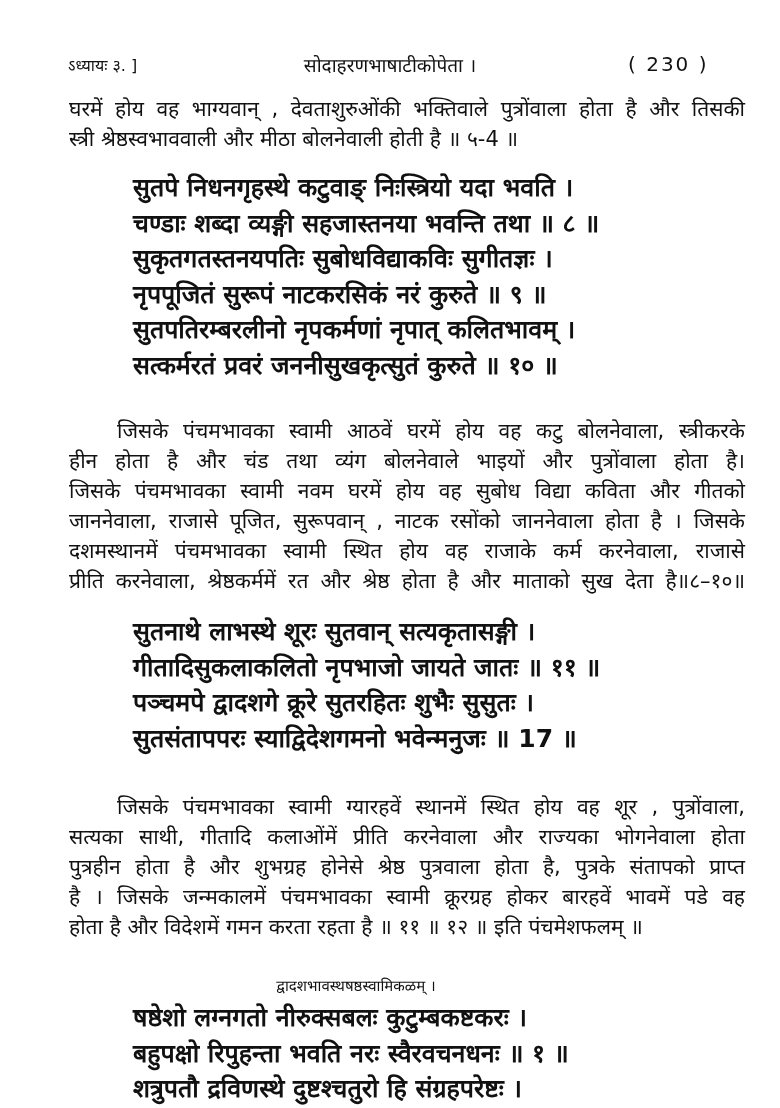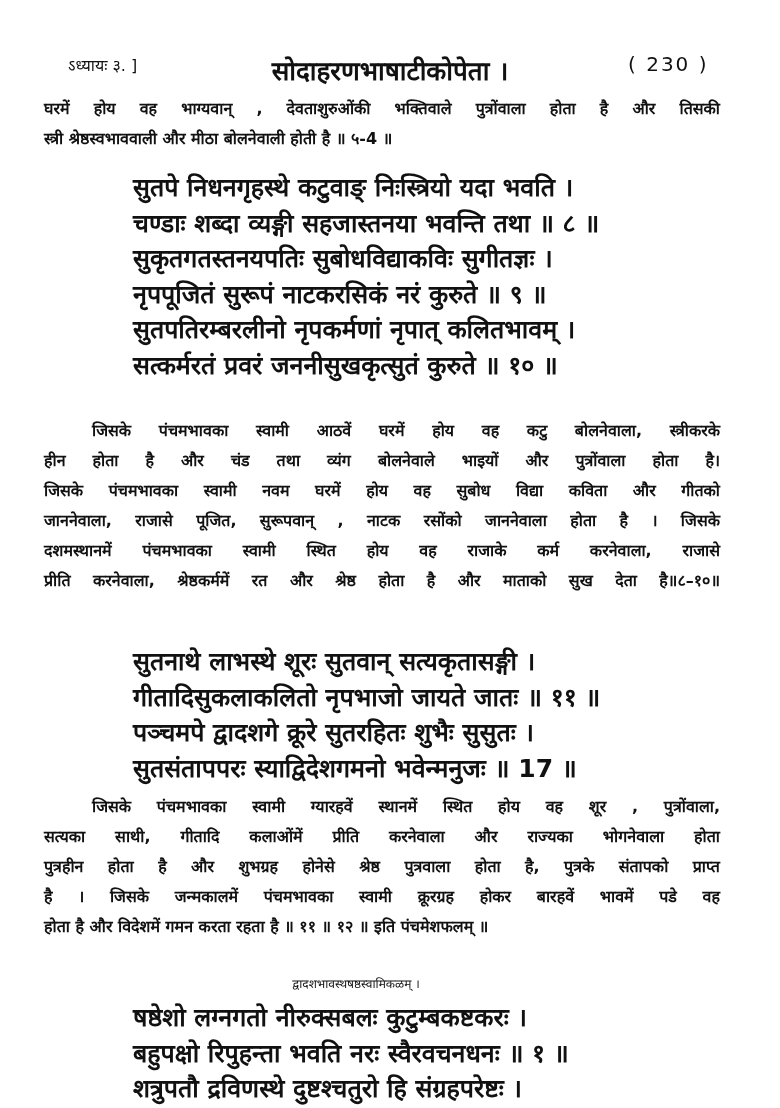--- a/index.html
+++ b/index.html
@@ -6,41 +6,40 @@
   body {
     width: 780px; height: 1108px; overflow: hidden; position: relative;
     color: #111111;
     font-family: "DejaVu Sans", "Liberation Sans", sans-serif;
   }
   .page { position: absolute; left: 0; top: 0; width: 780px; height: 1108px; margin-top: 46px; }
   .header {
     position: absolute; top: 4px; left: 0; width: 780px; height: 30px;
   }
   .hdr-left { position: absolute; left: 68px; top: 4px; font-size: 16px; }
-  .hdr-center { position: absolute; left: 0; width: 780px; top: 2px; text-align: center; font-size: 26px; font-weight: bold; }
+  .hdr-center { position: absolute; left: 0; width: 780px; top: 2px; text-align: center; font-size: 19px; font-weight: normal; }
   .hdr-right { position: absolute; left: 628px; top: 2px; font-size: 20px; letter-spacing: 2px; }
 
   .prose {
-    position: absolute; left: 44px; width: 676px;
-    font-size: 16px; line-height: 30px;
+    position: absolute; left: 69px; width: 676px;
+    font-size: 21px; line-height: 30px;
     text-align: justify;
-    font-weight: bold;
   }
   .prose .ln { display: block; white-space: nowrap; text-align-last: justify; text-align: justify; }
   .prose .ln.last { text-align-last: left; }
   .prose .ln.indent { padding-left: 48px; }
 
   .verse {
     position: absolute; left: 133px; width: 600px;
     font-size: 25px; font-weight: bold; line-height: 35.5px;
   }
   .verse .ln { display: block; white-space: nowrap; }
   .subhead {
     position: absolute; left: 0; width: 712px; text-align: center;
-    font-size: 12px; top: 929px;
+    font-size: 15px; top: 929px;
   }
 </style>
 </head>
 <body>
 
 <div class="page">
 
   <div class="header">
     <span class="hdr-left">ऽध्यायः ३. ]</span>
     <span class="hdr-center">सोदाहरणभाषाटीकोपेता ।</span>
@@ -63,21 +62,21 @@
 
   <div class="prose" style="top:370px;">
     <span class="ln indent">जिसके पंचमभावका स्वामी आठवें घरमें होय  वह कटु  बोलनेवाला, स्त्रीकरके</span>
     <span class="ln">हीन होता है और चंड तथा व्यंग बोलनेवाले भाइयों और  पुत्रोंवाला  होता  है।</span>
     <span class="ln">जिसके पंचमभावका स्वामी नवम घरमें होय वह सुबोध विद्या कविता और गीतको</span>
     <span class="ln">जाननेवाला, राजासे पूजित, सुरूपवान् , नाटक रसोंको जाननेवाला होता है । जिसके</span>
     <span class="ln">दशमस्थानमें पंचमभावका स्वामी स्थित होय वह राजाके कर्म  करनेवाला,  राजासे</span>
     <span class="ln">प्रीति करनेवाला, श्रेष्ठकर्ममें रत और श्रेष्ठ होता है और माताको सुख देता है॥८–१०॥</span>
   </div>
 
-  <div class="verse" style="top:598px;">
+  <div class="verse" style="top:568px;">
     <span class="ln">सुतनाथे लाभस्थे शूरः सुतवान् सत्यकृतासङ्गी ।</span>
     <span class="ln">गीतादिसुकलाकलितो नृपभाजो जायते जातः ॥ ११ ॥</span>
     <span class="ln">पञ्चमपे द्वादशगे क्रूरे सुतरहितः शुभैः सुसुतः ।</span>
     <span class="ln">सुतसंतापपरः स्याद्विदेशगमनो भवेन्मनुजः ॥ 17 ॥</span>
   </div>
 
   <div class="prose" style="top:746px;">
     <span class="ln indent">जिसके पंचमभावका स्वामी ग्यारहवें  स्थानमें  स्थित होय वह शूर , पुत्रोंवाला,</span>
     <span class="ln">सत्यका साथी,  गीतादि कलाओंमें प्रीति करनेवाला और राज्यका भोगनेवाला होता</span>
     <span class="ln">पुत्रहीन होता है और शुभग्रह होनेसे श्रेष्ठ पुत्रवाला होता  है,  पुत्रके संतापको  प्राप्त</span>

